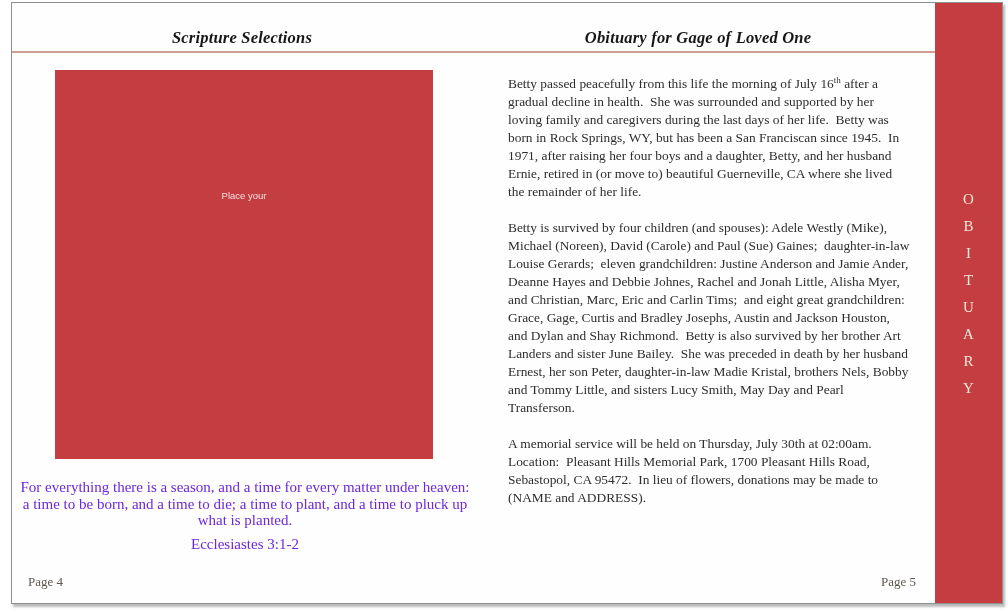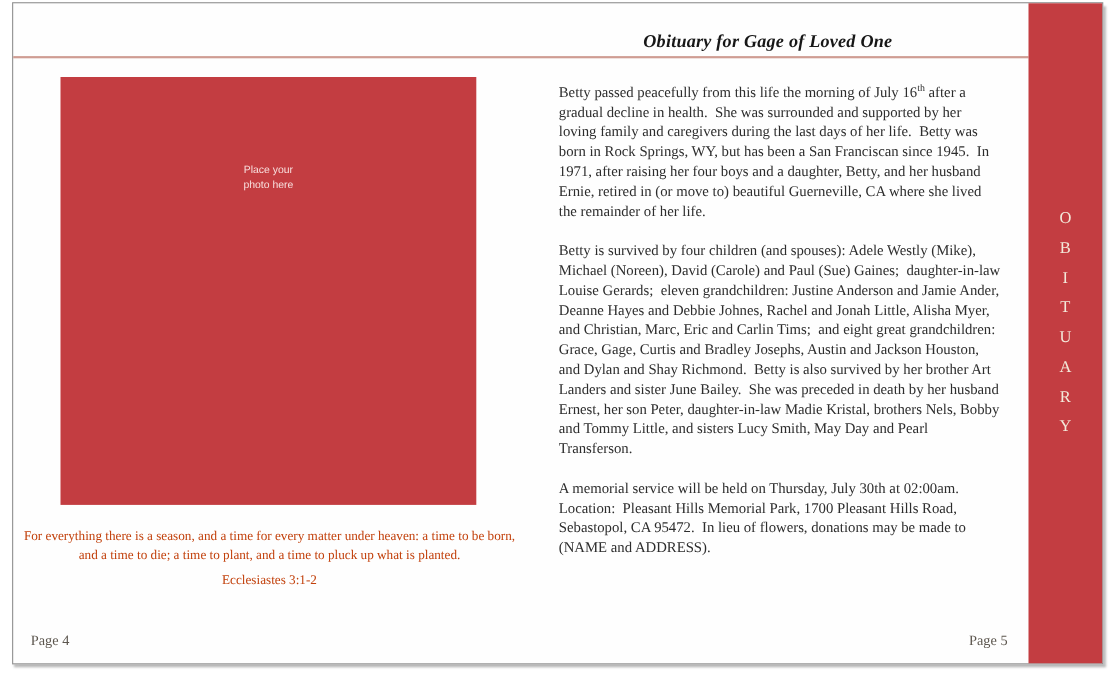--- a/index.html
+++ b/index.html
@@ -71,35 +71,35 @@
   .photo-box {
     position: absolute;
     left: 43px;
     top: 67px;
     width: 378px;
     height: 389px;
     background: #c33d41;
     text-align: center;
   }
   .photo-box .placeholder-text {
-    padding-top: 78px;
+    padding-top: 119px;
     font-family: "Liberation Sans", sans-serif;
     font-size: 9.5px;
     line-height: 14px;
     color: rgba(255, 245, 243, 0.88);
   }
   .scripture-block {
     position: absolute;
     left: 8px;
     top: 476px;
     width: 450px;
     text-align: center;
-    font-size: 12px;
+    font-size: 15px;
     line-height: 16.5px;
-    color: #c2410c;
+    color: #6d28d9;
   }
   .scripture-ref {
     margin-top: 7px;
   }
   
   .obituary-body {
     position: absolute;
     left: 496px;
     top: 72px;
     width: 403px;
@@ -124,27 +124,27 @@
     color: #5c564e;
   }
   .page-num-left  { left: 16px; }
   .page-num-right { right: 86px; }
 </style>
 </head>
 <body>
 
 <div class="sheet">
 
+  <div class="page-title title-left">Scripture Selections</div>
   <div class="page-title title-right">Obituary for Gage of Loved One</div>
   <div class="header-rule"></div>
 
   <div class="photo-box">
     <div class="placeholder-text">
       <div>Place your</div>
-      <div>photo here</div>
     </div>
   </div>
 
   <div class="scripture-block">
     <div>For everything there is a season, and a time for every matter under heaven: a time to be born, and a time to die; a time to plant, and a time to pluck up what is planted.</div>
     <div class="scripture-ref">Ecclesiastes 3:1-2</div>
   </div>
 
   <div class="obituary-body">
     <p><span>Betty passed peacefully from this life the morning of July 16</span><sup>th</sup><span> after a gradual decline in health.  She was surrounded and supported by her loving family and caregivers during the last days of her life.  Betty was born in Rock Springs, WY, but has been a San Franciscan since 1945.  In 1971, after raising her four boys and a daughter, Betty, and her husband Ernie, retired in (or move to) beautiful Guerneville, CA where she lived the remainder of her life.</span></p>

